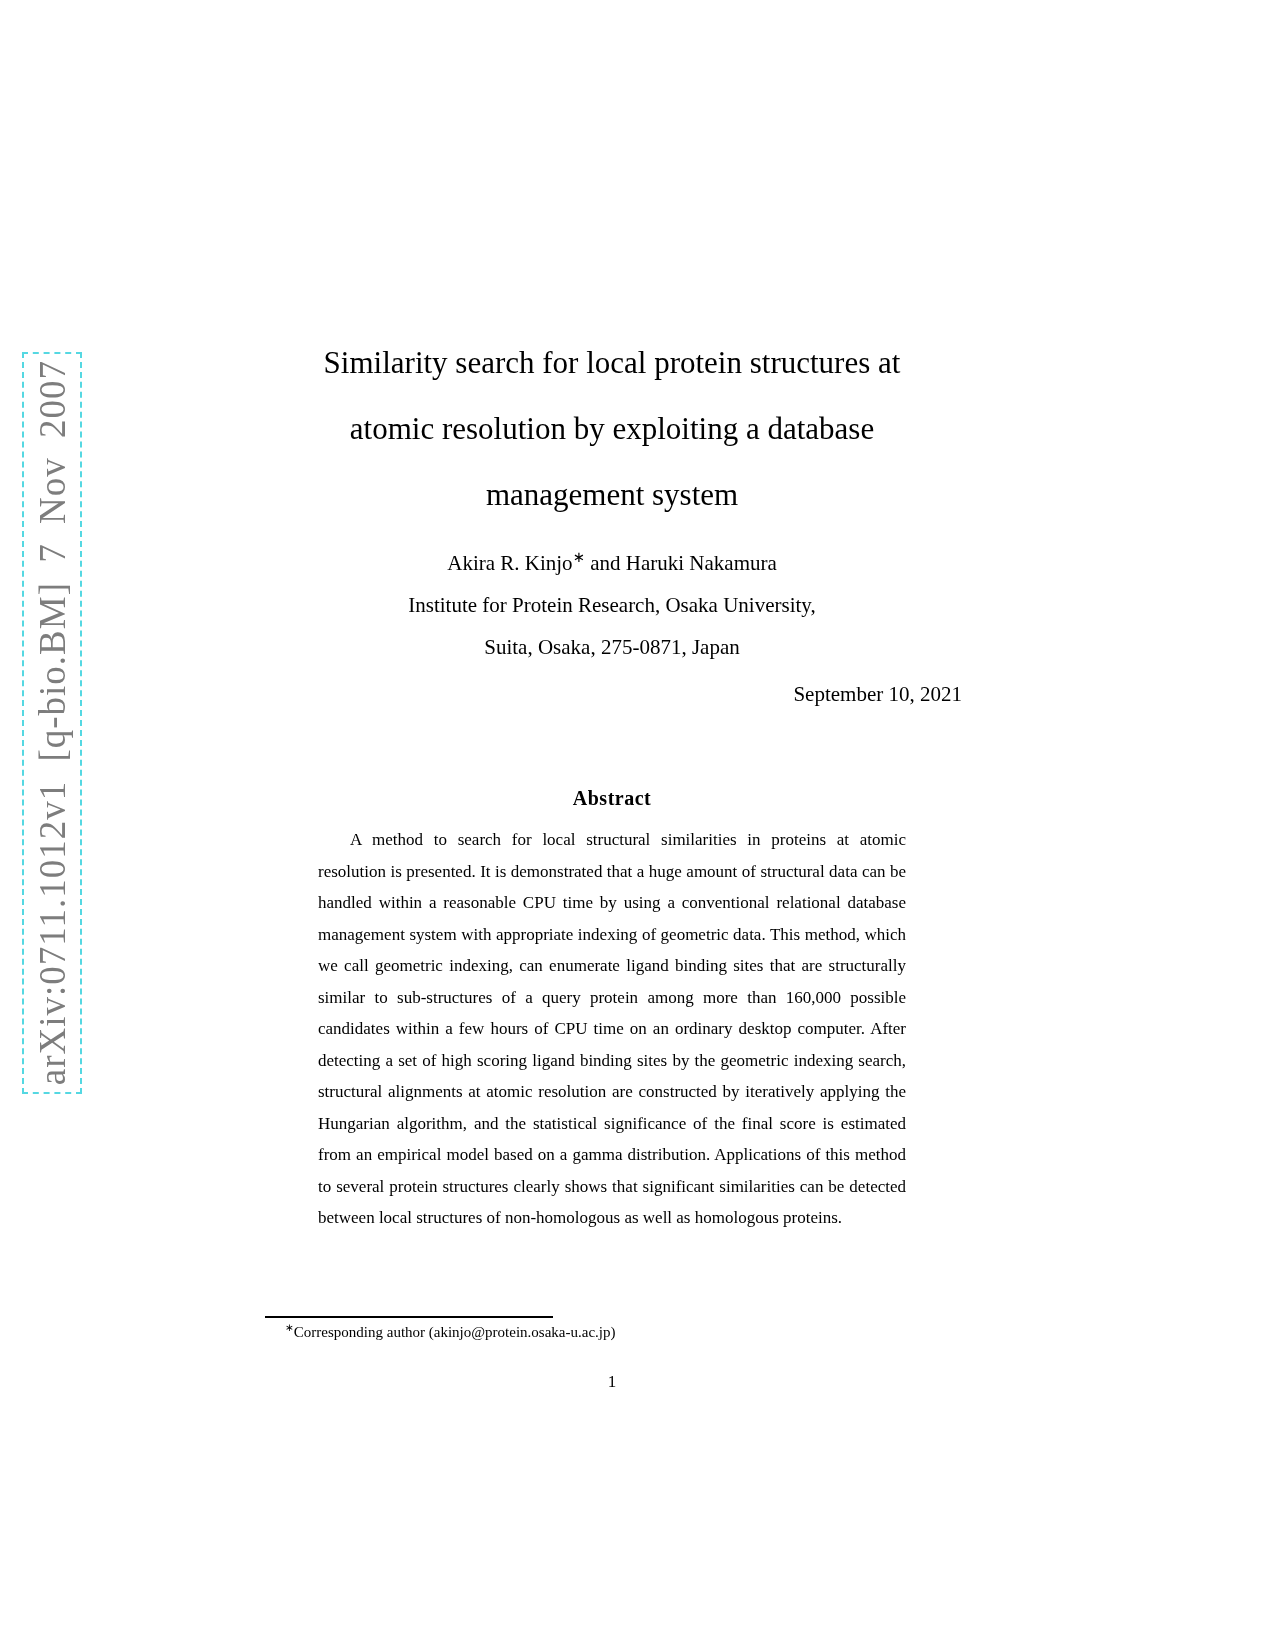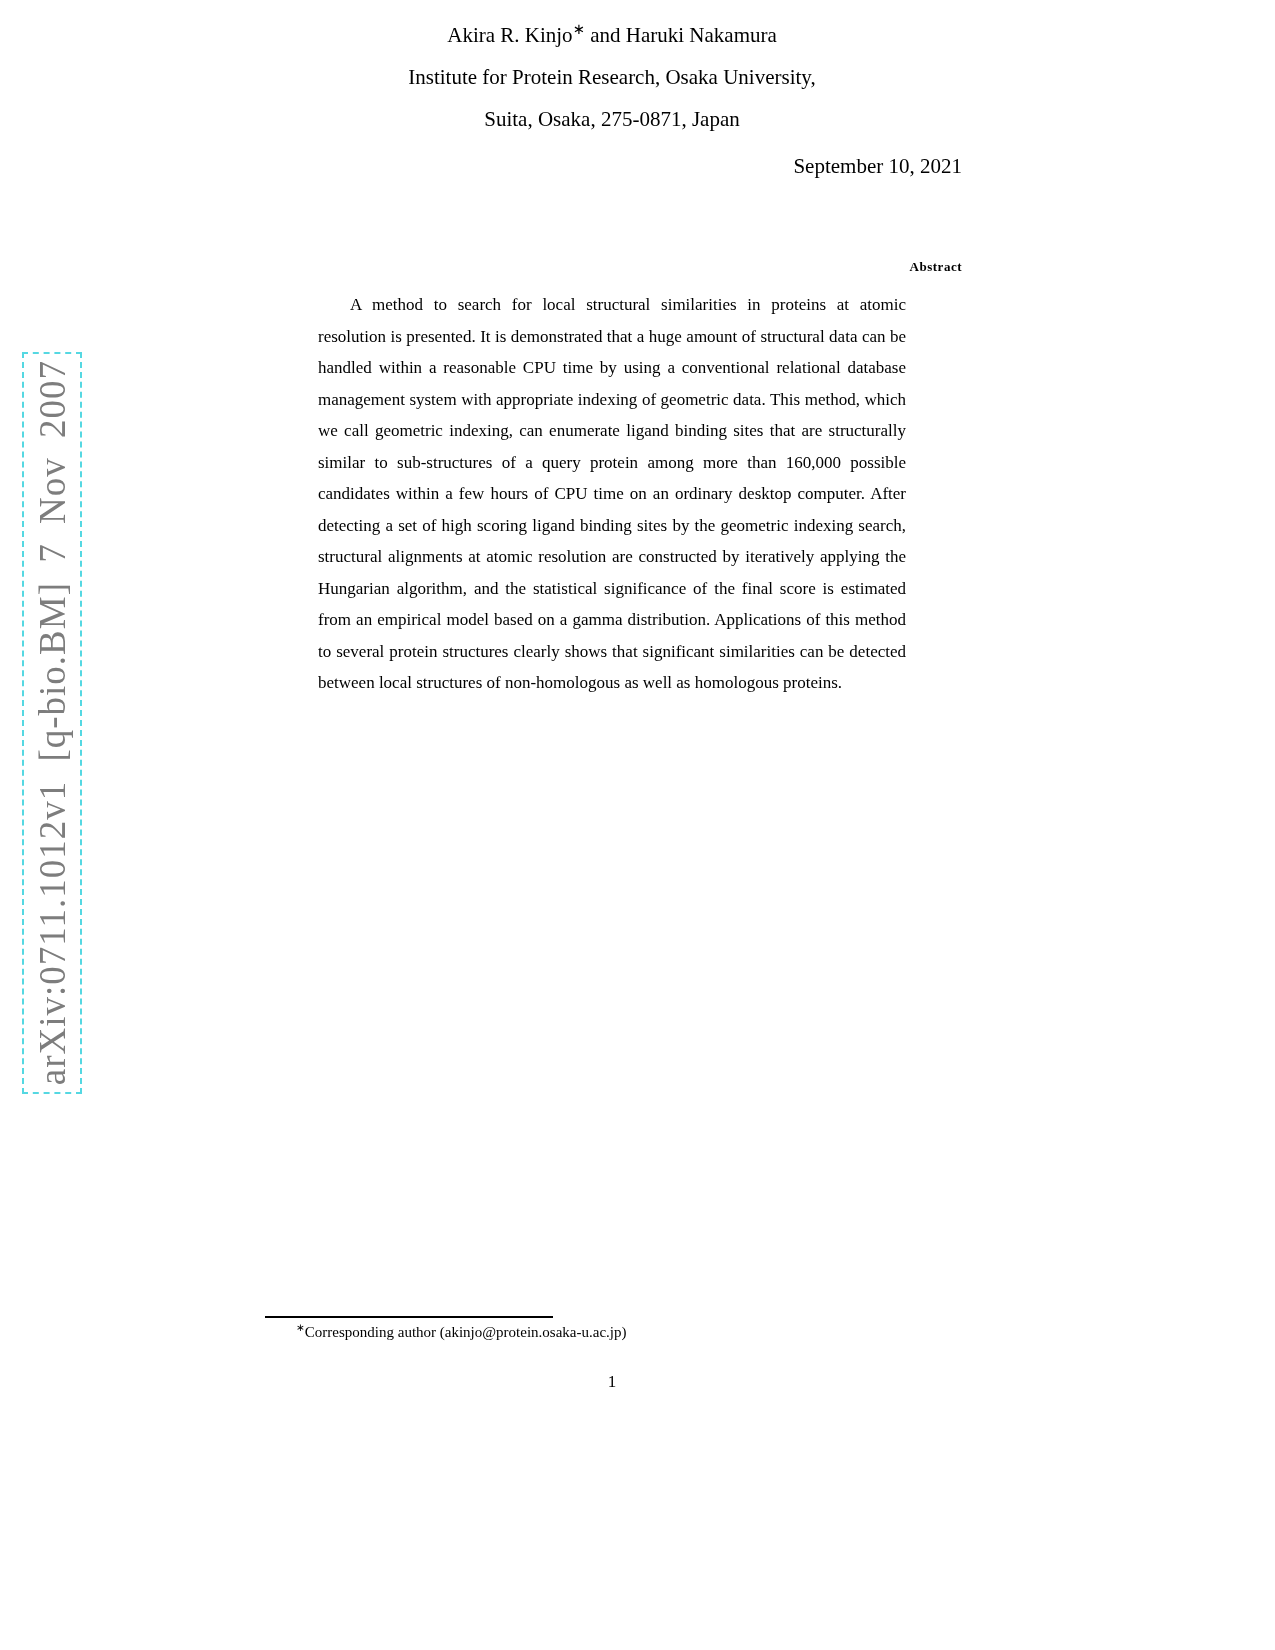--- a/index.html
+++ b/index.html
@@ -62,22 +62,22 @@
     vertical-align: super;
     line-height: 0;
   }
   .date {
     margin-top: 14px;
     text-align: right;
     font-size: 21px;
   }
   .abstract-heading {
     margin-top: 80px;
-    text-align: right;
-    font-size: 13px;
+    text-align: center;
+    font-size: 20px;
     font-weight: bold;
     letter-spacing: 0.5px;
   }
   .abstract-body {
     margin: 14px auto 16px auto;
     width: 588px;
     font-size: 17px;
     line-height: 31.5px;
     text-align: justify;
     text-indent: 32px;
@@ -87,21 +87,21 @@
   .footnote-rule {
     position: absolute;
     left: 265px;
     top: 1316px;
     width: 288px;
     height: 2px;
     background: #000;
   }
   .footnote {
     position: absolute;
-    left: 276px;
+    left: 265px;
     top: 1324px;
     width: 700px;
     font-size: 15px;
     text-indent: 20px;
   }
 
   .page-number {
     position: absolute;
     left: 262px;
     top: 1372px;
@@ -114,20 +114,25 @@
 <body>
 
 <div class="page">
 
   <div class="watermark-box">
     <div class="watermark-text">arXiv:0711.1012v1 [q-bio.BM] 7 Nov 2007</div>
   </div>
 
   <div class="content">
 
+    <div class="title">
+      <div>Similarity search for local protein structures at</div>
+      <div>atomic resolution by exploiting a database</div>
+      <div>management system</div>
+    </div>
 
     <div class="authors">
       <div><span>Akira R. Kinjo</span><sup>∗</sup><span> and Haruki Nakamura</span></div>
       <div>Institute for Protein Research, Osaka University,</div>
       <div>Suita, Osaka, 275-0871, Japan</div>
     </div>
 
     <div class="date">September 10, 2021</div>
 
     <div class="abstract-heading">Abstract</div>

